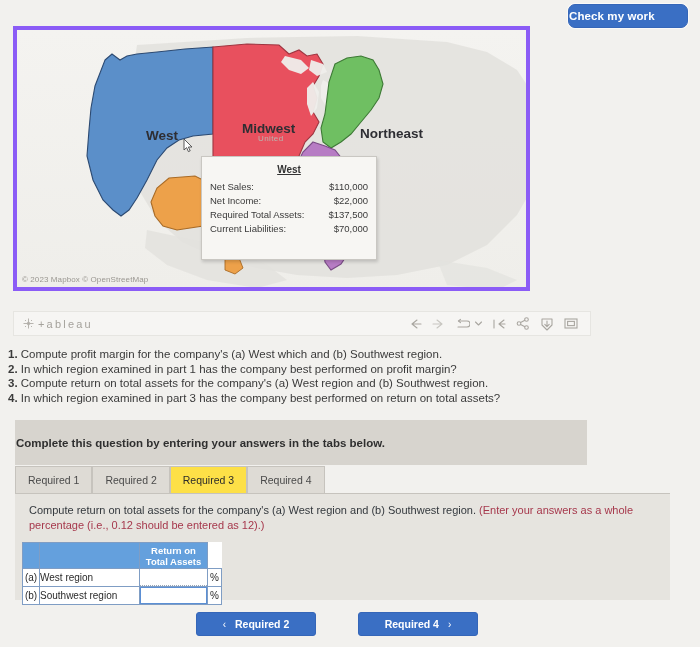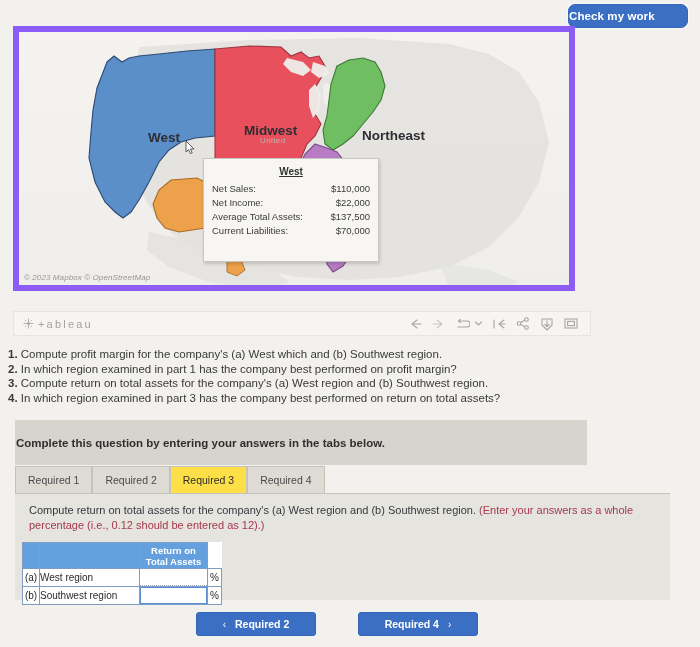--- a/index.html
+++ b/index.html
@@ -36,24 +36,24 @@
     cursor: pointer;
     box-shadow: 0 0 0 1px rgba(255,255,255,0.6);
     letter-spacing: .1px;
   }
 
   
   #viz-panel {
     position: absolute;
     left: 13px;
     top: 26px;
-    width: 562px;
+    width: 517px;
     height: 265px;
     background: #14532d;
-    border: 6px solid #8b5cf6;
+    border: 4px solid #8b5cf6;
     box-sizing: border-box;
     overflow: hidden;
   }
   #map-canvas {
     position: absolute;
     inset: 0;
     background: linear-gradient(180deg,#f4f3f0 0%, #efeeea 100%);
   }
   #map-svg {
     position: absolute;
@@ -76,21 +76,20 @@
     letter-spacing: .4px;
     pointer-events: none;
   }
   #map-attribution {
     position: absolute;
     left: 5px;
     bottom: 3px;
     font-size: 8px;
     color: #9a9791;
     letter-spacing: .1px;
-    font-style: italic;
   }
 
   
   #map-cursor {
     position: absolute;
     left: 166px;
     top: 109px;
     width: 12px;
     height: 14px;
     pointer-events: none;
@@ -425,21 +424,21 @@
       <div id="tooltip-title">West</div>
       <div class="tt-row">
         <span class="tt-key">Net Sales:</span>
         <span class="tt-val">$110,000</span>
       </div>
       <div class="tt-row">
         <span class="tt-key">Net Income:</span>
         <span class="tt-val">$22,000</span>
       </div>
       <div class="tt-row">
-        <span class="tt-key">Average Total Assets:</span>
+        <span class="tt-key">Required Total Assets:</span>
         <span class="tt-val">$137,500</span>
       </div>
       <div class="tt-row">
         <span class="tt-key">Current Liabilities:</span>
         <span class="tt-val">$70,000</span>
       </div>
     </div>
 
     <div id="map-attribution">© 2023 Mapbox  © OpenStreetMap</div>
   </div>

